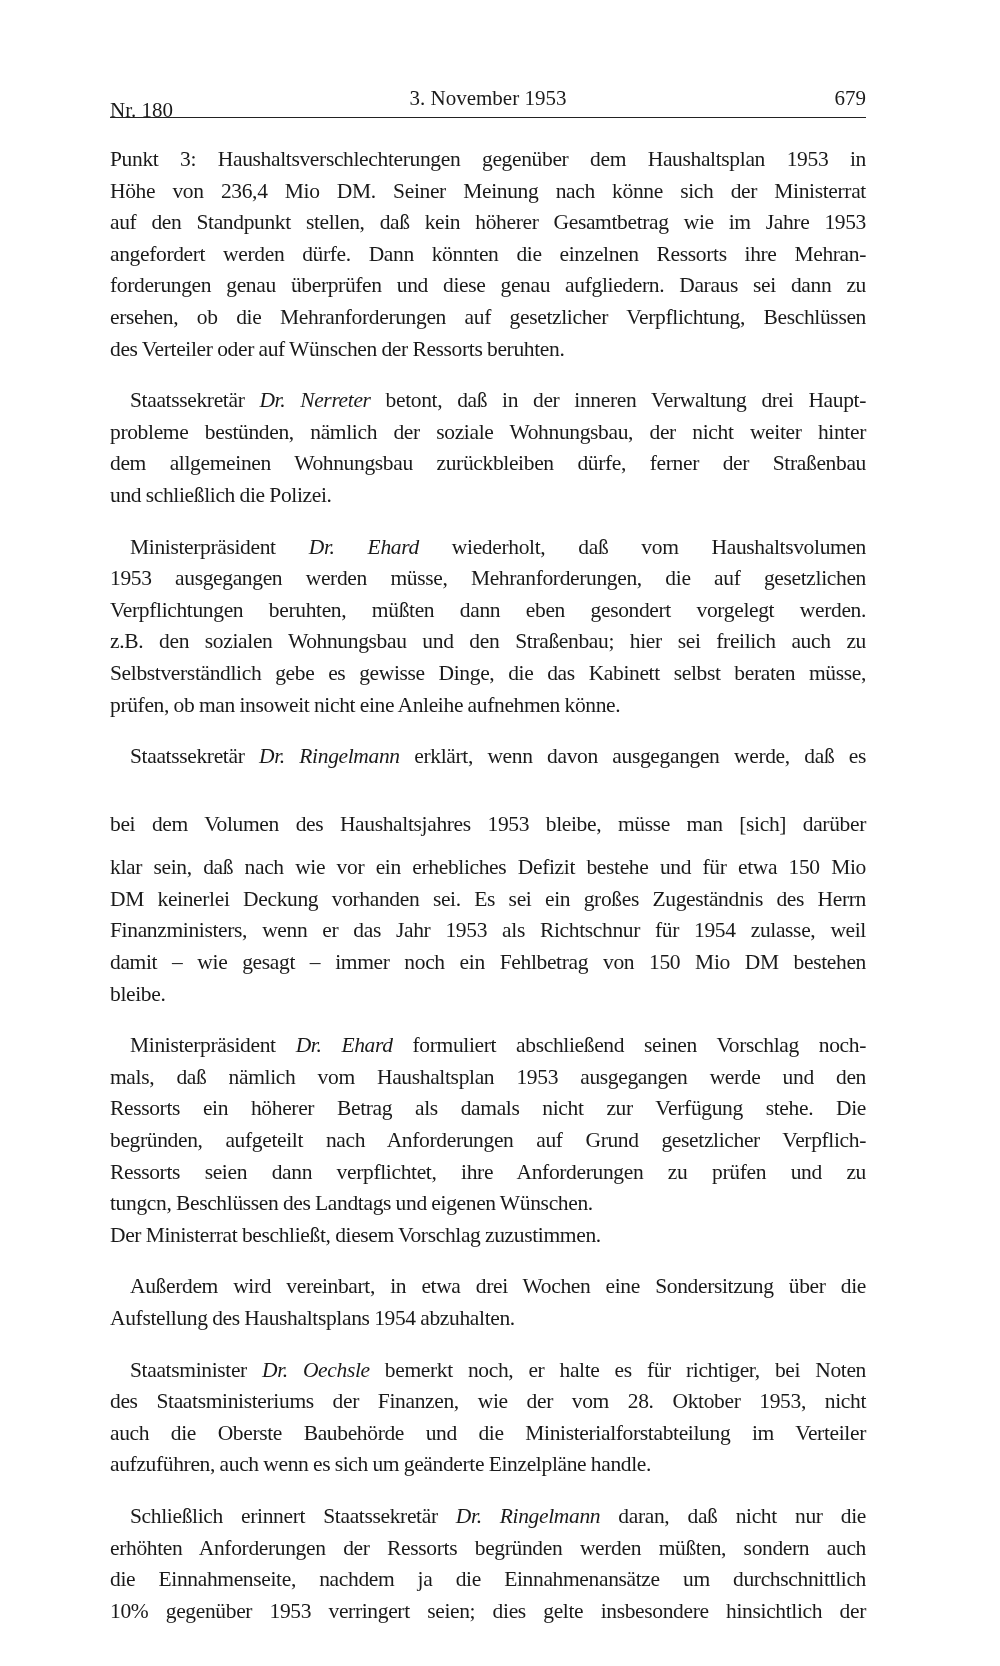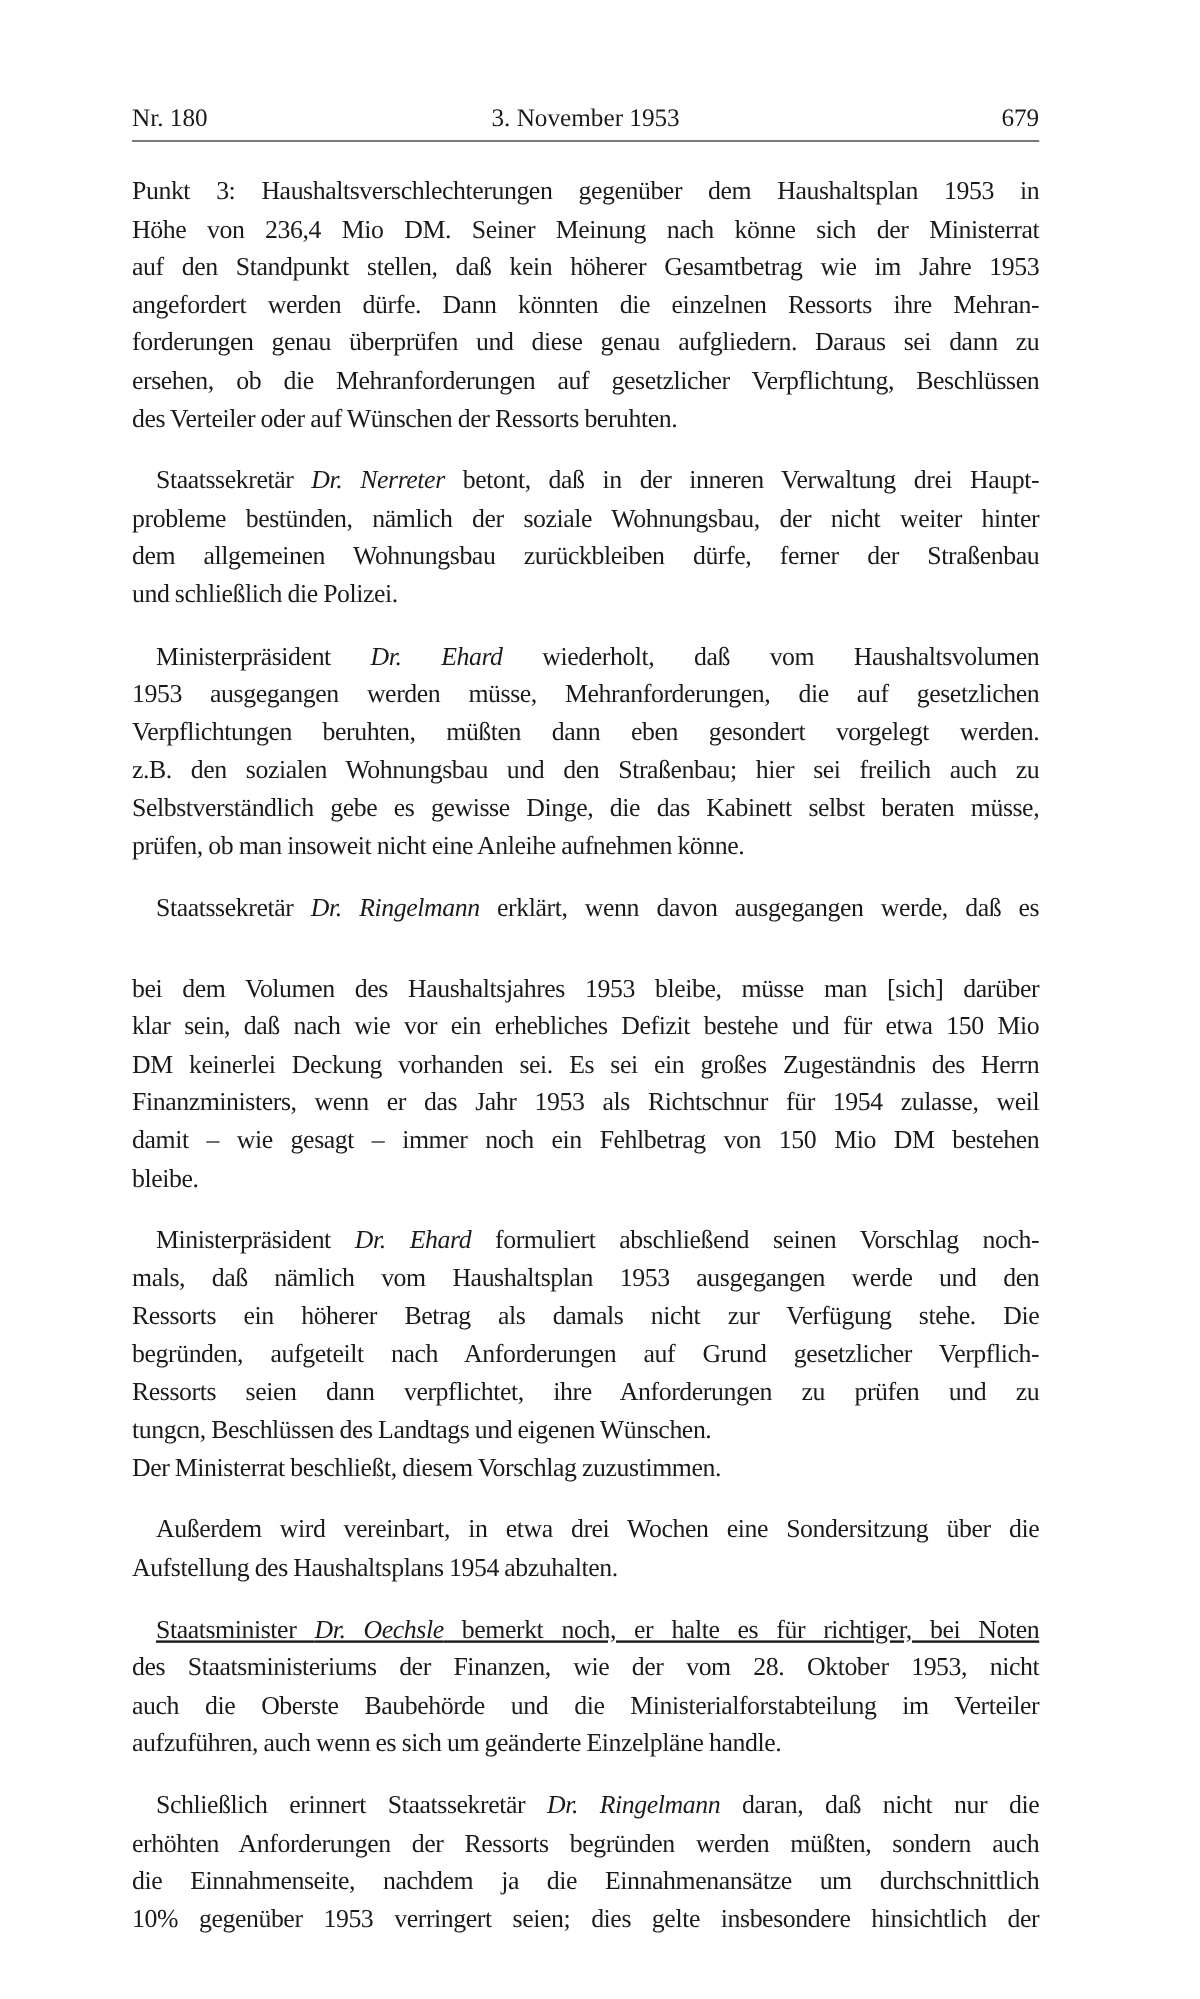--- a/index.html
+++ b/index.html
@@ -6,21 +6,21 @@
   body { width: 1000px; height: 1666px; position: relative; overflow: hidden; }
   .page {
     position: absolute; left: 110px; top: 0; width: 756px;
     font-family: "Liberation Serif", "DejaVu Serif", serif;
     color: #1a1a1a;
   }
   .running-head {
     position: absolute; left: 0; top: 84px; width: 756px; height: 28px;
     font-size: 21px; line-height: 28px;
   }
-  .rh-left { position: absolute; left: 0; top: 0; text-align: center; }
+  .rh-left { position: absolute; left: 0; top: 12px; text-align: center; }
   .rh-center { position: absolute; left: 0; width: 756px; text-align: center; top: 0; }
   .rh-right { position: absolute; right: 0; top: 0; }
   .rule {
     position: absolute; left: 0; top: 117px; width: 756px; height: 1px; background: #222;
   }
   .body-text {
     position: absolute; left: 0; top: 144px; width: 756px;
     font-size: 21.5px; line-height: 31.6px;
     letter-spacing: -0.35px; word-spacing: -0.5px;
   }
@@ -63,21 +63,21 @@
         <span class="line indent" style="text-align: justify; text-align-last: justify; display: block; white-space: normal;"><span>Ministerpräsident </span><span class="it">Dr. Ehard</span><span> wiederholt, daß vom Haushaltsvolumen</span></span>
         <span class="line" style="text-align: justify; text-align-last: justify; display: block; white-space: normal;"><span>1953 ausgegangen werden müsse, Mehranforderungen, die auf gesetzlichen</span></span>
         <span class="line" style="text-align: justify; text-align-last: justify; display: block; white-space: normal;"><span>Verpflichtungen beruhten, müßten dann eben gesondert vorgelegt werden.</span></span>
         <span class="line" style="text-align: justify; text-align-last: justify; display: block; white-space: normal;"><span>z.B. den sozialen Wohnungsbau und den Straßenbau; hier sei freilich auch zu</span></span>
         <span class="line" style="text-align: justify; text-align-last: justify; display: block; white-space: normal;"><span>Selbstverständlich gebe es gewisse Dinge, die das Kabinett selbst beraten müsse,</span></span>
         <span class="line last" style="text-align: left; text-align-last: left; display: block;"><span>prüfen, ob man insoweit nicht eine Anleihe aufnehmen könne.</span></span>
       </div>
       <div class="para">
         <span class="line indent" style="text-align: justify; text-align-last: justify; display: block; white-space: normal;"><span>Staatssekretär </span><span class="it">Dr. Ringelmann</span><span> erklärt, wenn davon ausgegangen werde, daß es</span></span>
         <span class="line" style="text-align: justify; text-align-last: justify; display: block; white-space: normal; margin-top: 36px;"><span>bei dem Volumen des Haushaltsjahres 1953 bleibe, müsse man [sich] darüber</span></span>
-        <span class="line" style="text-align: justify; text-align-last: justify; display: block; white-space: normal;"><span>klar sein, daß nach wie vor ein erhebliches Defizit bestehe und für etwa 150 Mio</span></span>
+        <span class="line" style="text-align: justify; text-align-last: justify; display: block; white-space: normal; margin-top: 12px;"><span>klar sein, daß nach wie vor ein erhebliches Defizit bestehe und für etwa 150 Mio</span></span>
         <span class="line" style="text-align: justify; text-align-last: justify; display: block; white-space: normal;"><span>DM keinerlei Deckung vorhanden sei. Es sei ein großes Zugeständnis des Herrn</span></span>
         <span class="line" style="text-align: justify; text-align-last: justify; display: block; white-space: normal;"><span>Finanzministers, wenn er das Jahr 1953 als Richtschnur für 1954 zulasse, weil</span></span>
         <span class="line" style="text-align: justify; text-align-last: justify; display: block; white-space: normal;"><span>damit – wie gesagt – immer noch ein Fehlbetrag von 150 Mio DM bestehen</span></span>
         <span class="line last" style="text-align: left; text-align-last: left; display: block;"><span>bleibe.</span></span>
       </div>
       <div class="para">
         <span class="line indent" style="text-align: justify; text-align-last: justify; display: block; white-space: normal;"><span>Ministerpräsident </span><span class="it">Dr. Ehard</span><span> formuliert abschließend seinen Vorschlag noch-</span></span>
         <span class="line" style="text-align: justify; text-align-last: justify; display: block; white-space: normal;"><span>mals, daß nämlich vom Haushaltsplan 1953 ausgegangen werde und den</span></span>
         <span class="line" style="text-align: justify; text-align-last: justify; display: block; white-space: normal;"><span>Ressorts ein höherer Betrag als damals nicht zur Verfügung stehe. Die</span></span>
         <span class="line" style="text-align: justify; text-align-last: justify; display: block; white-space: normal;"><span>begründen, aufgeteilt nach Anforderungen auf Grund gesetzlicher Verpflich-</span></span>
@@ -85,21 +85,21 @@
         <span class="line last" style="text-align: left; text-align-last: left; display: block;"><span>tungcn, Beschlüssen des Landtags und eigenen Wünschen.</span></span>
       </div>
       <div class="para">
         <span class="line last" style="text-align: right; text-align-last: left; display: block;"><span>Der Ministerrat beschließt, diesem Vorschlag zuzustimmen.</span></span>
       </div>
       <div class="para">
         <span class="line indent" style="text-align: justify; text-align-last: justify; display: block; white-space: normal;"><span>Außerdem wird vereinbart, in etwa drei Wochen eine Sondersitzung über die</span></span>
         <span class="line last" style="text-align: left; text-align-last: left; display: block;"><span>Aufstellung des Haushaltsplans 1954 abzuhalten.</span></span>
       </div>
       <div class="para">
-        <span class="line indent" style="text-align: justify; text-align-last: justify; display: block; white-space: normal; text-decoration: underline;"><span>Staatsminister </span><span class="it">Dr. Oechsle</span><span> bemerkt noch, er halte es für richtiger, bei Noten</span></span>
+        <span class="line indent" style="text-align: justify; text-align-last: justify; display: block; white-space: normal;"><span>Staatsminister </span><span class="it">Dr. Oechsle</span><span> bemerkt noch, er halte es für richtiger, bei Noten</span></span>
         <span class="line" style="text-align: justify; text-align-last: justify; display: block; white-space: normal;"><span>des Staatsministeriums der Finanzen, wie der vom 28. Oktober 1953, nicht</span></span>
         <span class="line" style="text-align: justify; text-align-last: justify; display: block; white-space: normal;"><span>auch die Oberste Baubehörde und die Ministerialforstabteilung im Verteiler</span></span>
         <span class="line last" style="text-align: left; text-align-last: left; display: block;"><span>aufzuführen, auch wenn es sich um geänderte Einzelpläne handle.</span></span>
       </div>
       <div class="para">
         <span class="line indent" style="text-align: justify; text-align-last: justify; display: block; white-space: normal;"><span>Schließlich erinnert Staatssekretär </span><span class="it">Dr. Ringelmann</span><span> daran, daß nicht nur die</span></span>
         <span class="line" style="text-align: justify; text-align-last: justify; display: block; white-space: normal;"><span>erhöhten Anforderungen der Ressorts begründen werden müßten, sondern auch</span></span>
         <span class="line" style="text-align: justify; text-align-last: justify; display: block; white-space: normal;"><span>die Einnahmenseite, nachdem ja die Einnahmenansätze um durchschnittlich</span></span>
         <span class="line" style="text-align: justify; text-align-last: justify; display: block; white-space: normal;"><span>10% gegenüber 1953 verringert seien; dies gelte insbesondere hinsichtlich der</span></span>
       </div>

